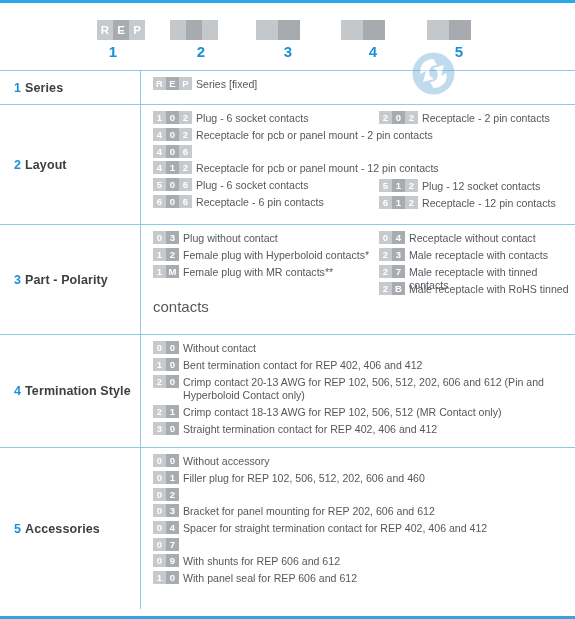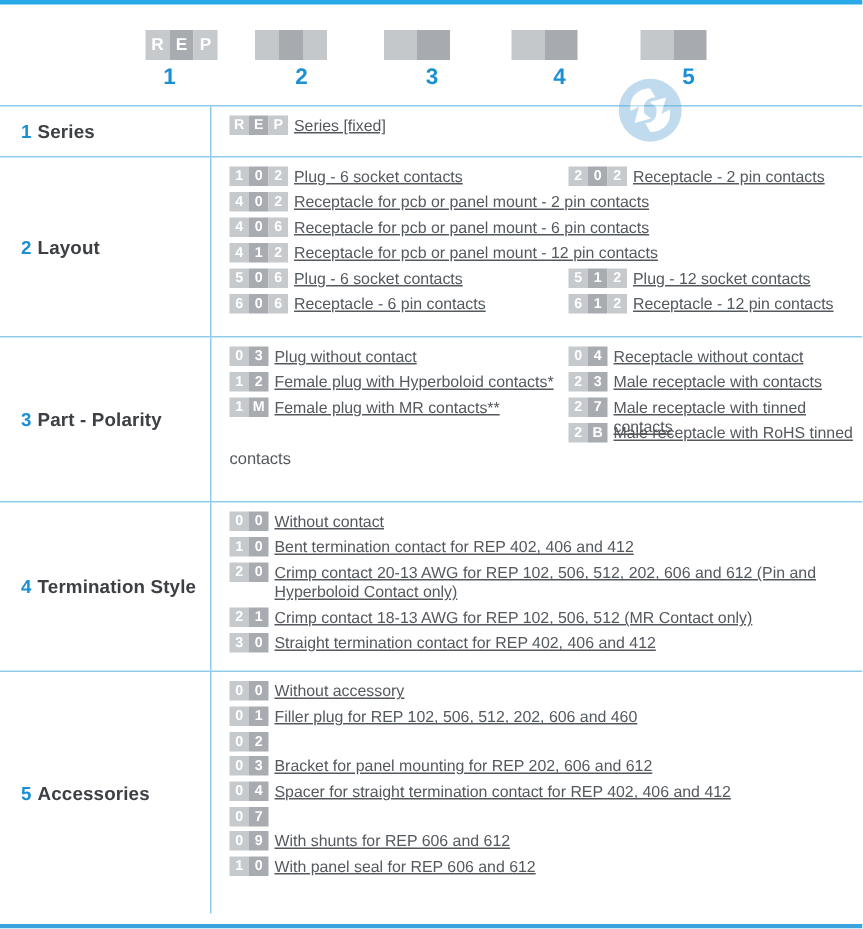--- a/index.html
+++ b/index.html
@@ -149,33 +149,33 @@
     width: 13px;
     height: 13px;
     line-height: 13px;
     font-size: 9.5px;
     font-weight: bold;
     color: #ffffff;
     text-align: center;
   }
   .entry .chip span.a { background: #c7cacd; }
   .entry .chip span.b { background: #a8acb1; }
-  .entry .txt { padding-top: 0px; text-decoration: underline; }
+  .entry .txt { padding-top: 0px; }
 
   
   .grid2 { position: relative; }
   .grid2 .entry.right {
     position: absolute;
     left: 226px;
     top: 0;
     margin-bottom: 0;
   }
 
   .wrapnote {
-    font-size: 11px;
+    font-size: 15px;
     color: #54595e;
     line-height: 13px;
   }
 </style>
 </head>
 <body>
 
 <div class="sheet">
 
   <div class="header">
@@ -265,21 +265,20 @@
                 <span class="a">2</span>
               </span>
               <span class="txt">Receptacle for pcb or panel mount - 2 pin contacts</span>
             </div>
             <div class="entry">
               <span class="chip">
                 <span class="a">4</span>
                 <span class="b">0</span>
                 <span class="a">6</span>
               </span>
-              <span class="txt">Receptacle for pcb or panel mount - 6 pin contacts</span>
             </div>
             <div class="entry">
               <span class="chip">
                 <span class="a">4</span>
                 <span class="b">1</span>
                 <span class="a">2</span>
               </span>
               <span class="txt">Receptacle for pcb or panel mount - 12 pin contacts</span>
             </div>
             <div class="entry">

